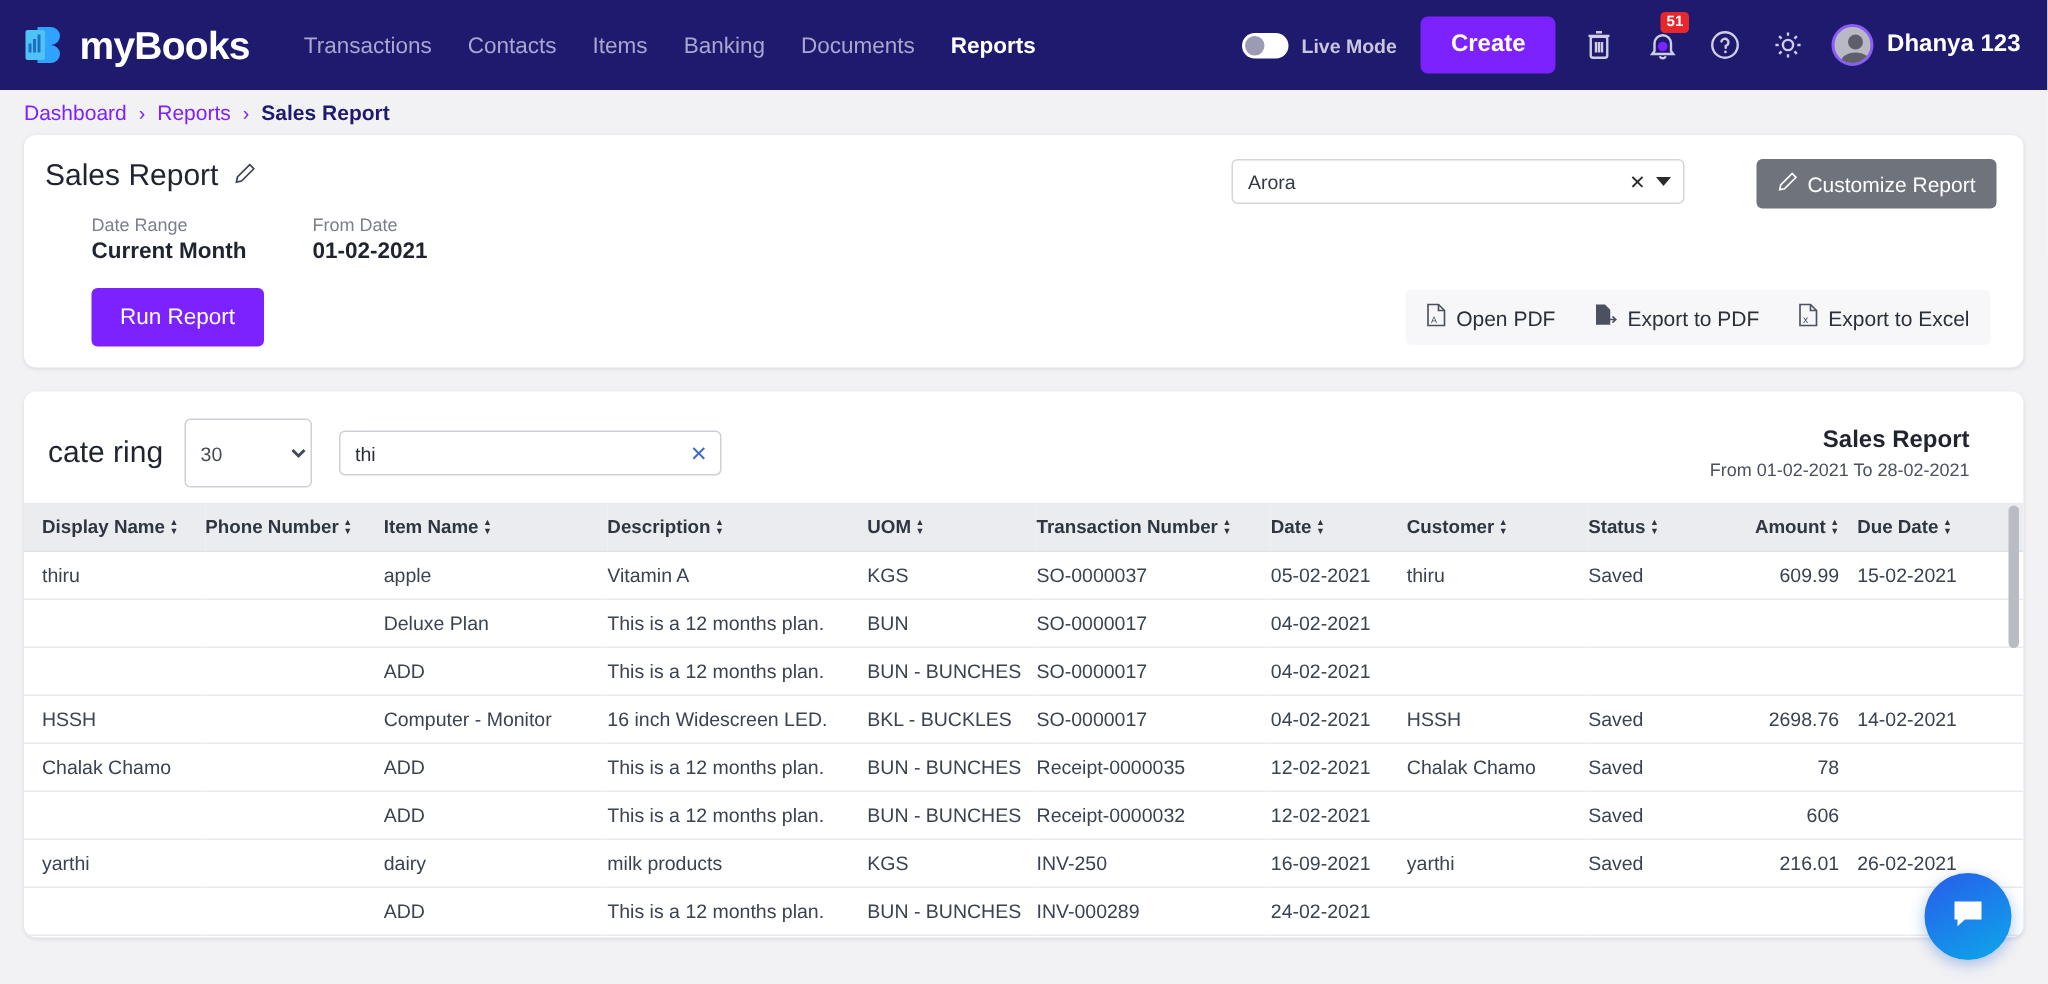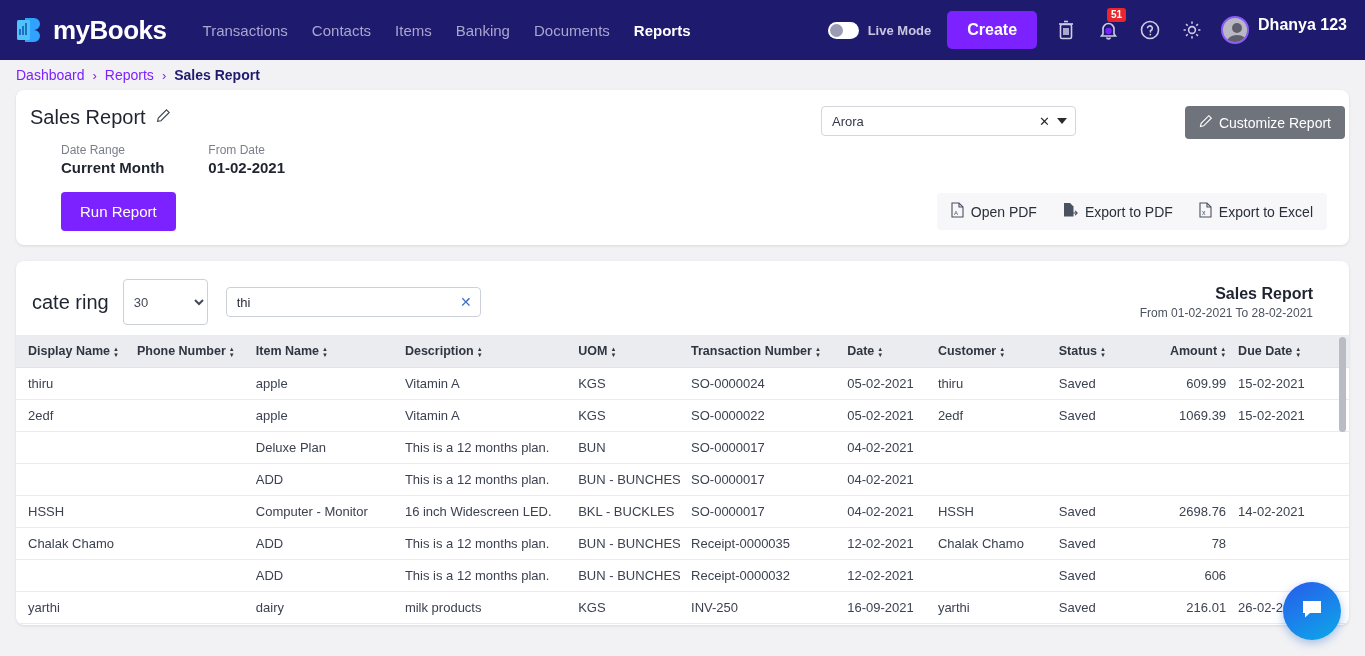--- a/index.html
+++ b/index.html
@@ -39,21 +39,21 @@
     background: #7c21ff; color: #fff; border: none; border-radius: 5px;
     font-size: 16px; font-weight: bold; padding: 10px 20px; cursor: pointer;
     font-family: "Liberation Sans", sans-serif;
   }
   .icon-btn { position: relative; width: 26px; height: 26px; display: flex; align-items: center; justify-content: center; cursor: pointer; }
   .badge {
     position: absolute; top: -9px; left: 12px;
     background: #e8272c; color: #fff; font-size: 10px; font-weight: bold;
     border-radius: 3px; padding: 1px 4px; line-height: 12px;
   }
-  .avatar-wrap { display: flex; align-items: flex-start; gap: 9px; }
+  .avatar-wrap { display: flex; align-items: center; gap: 9px; }
   .avatar {
     width: 28px; height: 28px; border-radius: 50%;
     background: #b9b9c4; border: 2px solid #8b5cf6;
     position: relative; overflow: hidden;
   }
   .avatar::before { content:""; position:absolute; top:5px; left:9px; width:10px; height:10px; border-radius:50%; background:#5f5f6b; }
   .avatar::after { content:""; position:absolute; top:17px; left:4px; width:20px; height:14px; border-radius:50% 50% 0 0; background:#5f5f6b; }
   .username { color: #fff; font-size: 16px; font-weight: bold; }
 
   
@@ -70,31 +70,31 @@
     background: #fff; border-radius: 8px; margin: 0 16px;
     box-shadow: 0 1px 3px rgba(0,0,0,.10);
   }
   .card-top { padding: 16px 18px 14px 14px; position: relative; }
 
   .title-row { display: flex; align-items: center; gap: 10px; }
   .page-title { font-size: 20px; color: #1f2430; }
   .pencil { cursor: pointer; }
 
   .filter-select {
-    position: absolute; top: 16px; left: 805px; width: 255px; height: 30px;
+    position: absolute; top: 16px; left: 805px; width: 302px; height: 30px;
     border: 1px solid #d4d6dc; border-radius: 4px; background: #fff;
     display: flex; align-items: center; padding: 0 8px 0 10px;
     font-size: 13px; color: #333a47;
   }
   .fs-value { flex: 1; }
   .fs-clear { color: #2b2b2b; font-size: 13px; margin-right: 7px; cursor: pointer; }
   .fs-caret { width: 0; height: 0; border-left: 5px solid transparent; border-right: 5px solid transparent; border-top: 6px solid #2b2b2b; cursor: pointer; }
 
   .customize-btn {
-    position: absolute; top: 16px; right: 4px;
+    position: absolute; top: 16px; right: 18px;
     background: #6f737c; color: #fff; border: none; border-radius: 4px;
     font-size: 14px; padding: 8px 14px; display: flex; align-items: center; gap: 6px;
     cursor: pointer; font-family: "Liberation Sans", sans-serif;
   }
 
   .meta-row { display: flex; gap: 44px; margin: 14px 0 0 31px; }
   .meta-label { font-size: 12px; color: #7b7f8a; margin-bottom: 2px; }
   .meta-value { font-size: 15px; color: #1f2430; font-weight: bold; }
 
   .action-row { display: flex; align-items: center; margin: 16px 0 0 31px; }
@@ -367,38 +367,25 @@
             <th><span>Due Date</span><span class="sort" style="font-size: 6px; line-height: 6px;">▲<br>▼</span></th>
           </tr>
         </thead>
       <tbody>
           <tr>
             <td>thiru</td>
             <td></td>
             <td>apple</td>
             <td>Vitamin A</td>
             <td>KGS</td>
-            <td>SO-0000024</td>
+            <td>SO-0000037</td>
             <td>05-02-2021</td>
             <td>thiru</td>
             <td>Saved</td>
             <td class="num">609.99</td>
-            <td>15-02-2021</td>
-          </tr>
-          <tr>
-            <td>2edf</td>
-            <td></td>
-            <td>apple</td>
-            <td>Vitamin A</td>
-            <td>KGS</td>
-            <td>SO-0000022</td>
-            <td>05-02-2021</td>
-            <td>2edf</td>
-            <td>Saved</td>
-            <td class="num">1069.39</td>
             <td>15-02-2021</td>
           </tr>
           <tr>
             <td></td>
             <td></td>
             <td>Deluxe Plan</td>
             <td>This is a 12 months plan.</td>
             <td>BUN</td>
             <td>SO-0000017</td>
             <td>04-02-2021</td>

